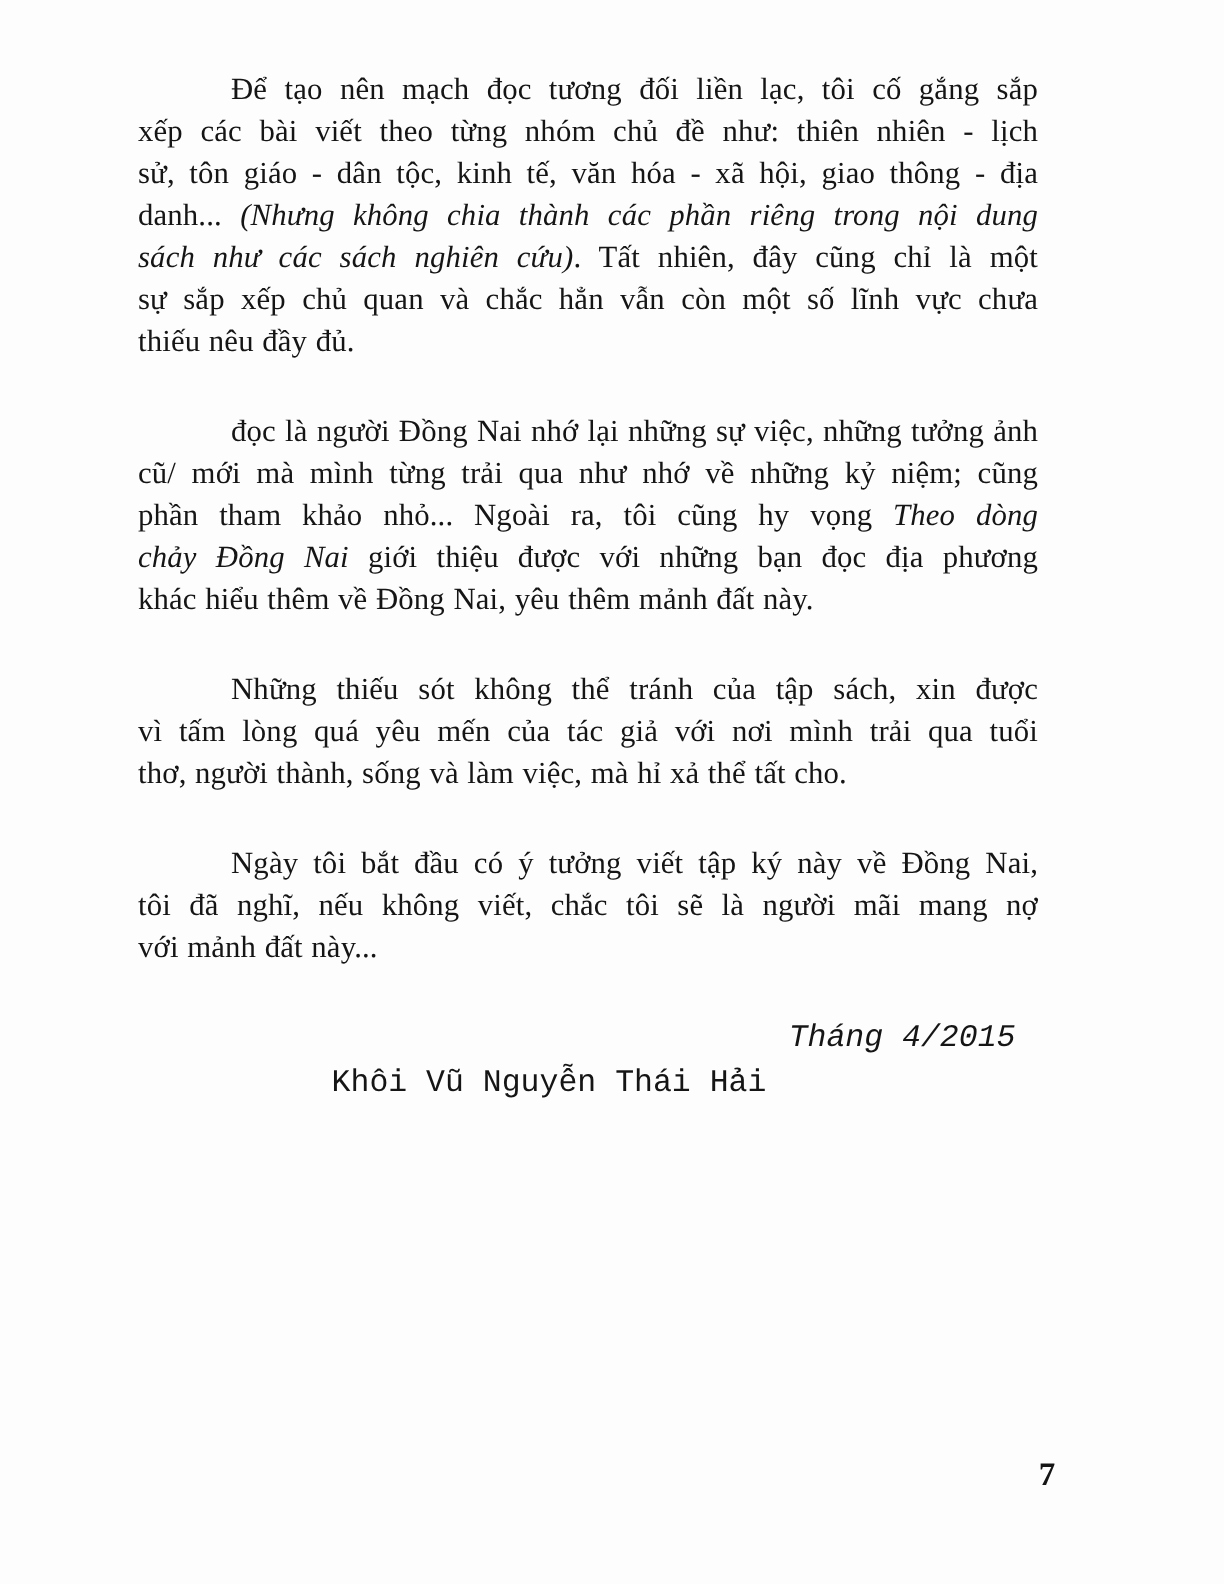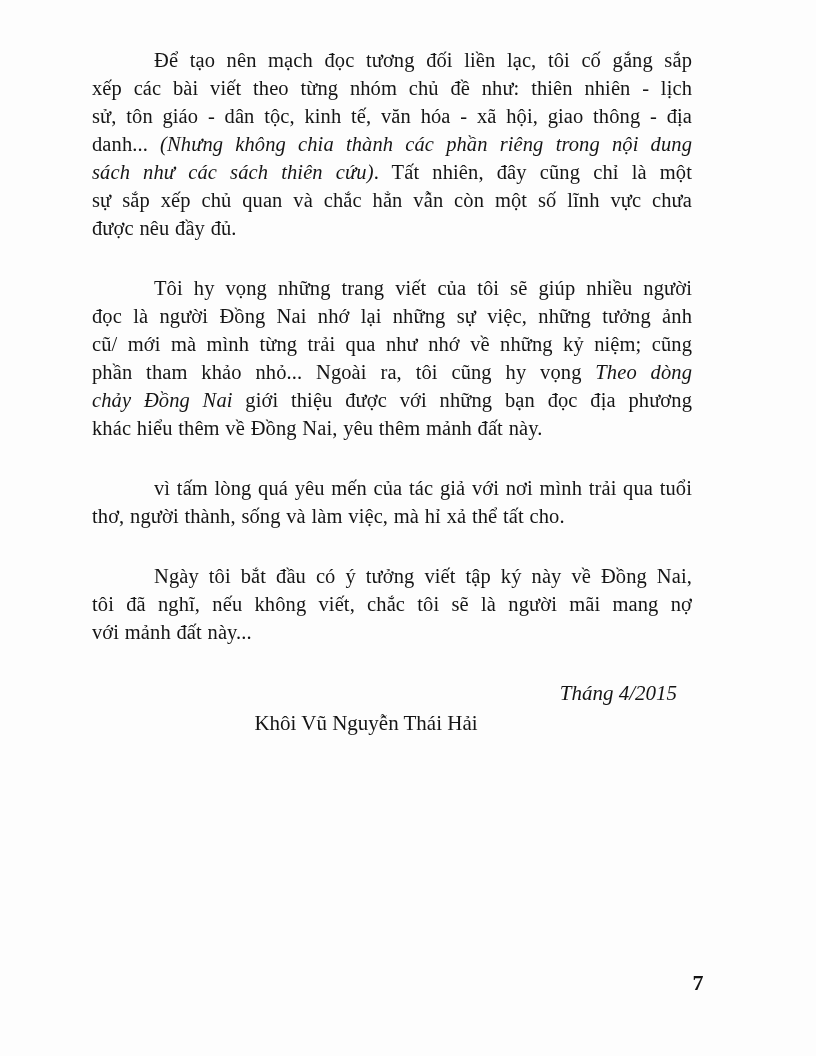--- a/index.html
+++ b/index.html
@@ -40,20 +40,21 @@
   .paragraph .line:first-child {
     text-indent: 62px;
   }
   .line em {
   }
   .signature {
     margin-top: 24px;
     text-align: right;
     font-size: 21px;
     line-height: 30px;
+    font-family: Liberation Mono, monospace;
   }
   .signature .sig-date {
     font-style: italic;
     padding-right: 15px;
   }
   .signature .sig-author {
     padding-right: 52px;
     text-align: center;
   }
   .page-number {
@@ -71,33 +72,33 @@
 
 <div class="page">
 
   <div class="text-block">
 
     <div class="paragraph">
         <div class="line"><span>Để tạo nên mạch đọc tương đối liền lạc, tôi cố gắng sắp</span></div>
         <div class="line"><span>xếp các bài viết theo từng nhóm chủ đề như: thiên nhiên - lịch</span></div>
         <div class="line"><span>sử, tôn giáo - dân tộc, kinh tế, văn hóa - xã hội, giao thông - địa</span></div>
         <div class="line"><span>danh... </span><em>(Nhưng không chia thành các phần riêng trong nội dung</em></div>
-        <div class="line"><em>sách như các sách thiên cứu)</em><span>. Tất nhiên, đây cũng chỉ là một</span></div>
+        <div class="line"><em>sách như các sách nghiên cứu)</em><span>. Tất nhiên, đây cũng chỉ là một</span></div>
         <div class="line"><span>sự sắp xếp chủ quan và chắc hẳn vẫn còn một số lĩnh vực chưa</span></div>
-        <div class="line last"><span>được nêu đầy đủ.</span></div>
+        <div class="line last"><span>thiếu nêu đầy đủ.</span></div>
       </div>
       <div class="paragraph">
-        <div class="line"><span>Tôi hy vọng những trang viết của tôi sẽ giúp nhiều người</span></div>
         <div class="line"><span>đọc là người Đồng Nai nhớ lại những sự việc, những tưởng ảnh</span></div>
         <div class="line"><span>cũ/ mới mà mình từng trải qua như nhớ về những kỷ niệm; cũng</span></div>
         <div class="line"><span>phần tham khảo nhỏ... Ngoài ra, tôi cũng hy vọng </span><em>Theo dòng</em></div>
         <div class="line"><em>chảy Đồng Nai</em><span> giới thiệu được với những bạn đọc địa phương</span></div>
         <div class="line last"><span>khác hiểu thêm về Đồng Nai, yêu thêm mảnh đất này.</span></div>
       </div>
       <div class="paragraph">
+        <div class="line"><span>Những thiếu sót không thể tránh của tập sách, xin được</span></div>
         <div class="line"><span>vì tấm lòng quá yêu mến của tác giả với nơi mình trải qua tuổi</span></div>
         <div class="line last"><span>thơ, người thành, sống và làm việc, mà hỉ xả thể tất cho.</span></div>
       </div>
       <div class="paragraph">
         <div class="line"><span>Ngày tôi bắt đầu có ý tưởng viết tập ký này về Đồng Nai,</span></div>
         <div class="line"><span>tôi đã nghĩ, nếu không viết, chắc tôi sẽ là người mãi mang nợ</span></div>
         <div class="line last"><span>với mảnh đất này...</span></div>
       </div>
       <div class="signature">
       <div class="sig-date">Tháng 4/2015</div>

